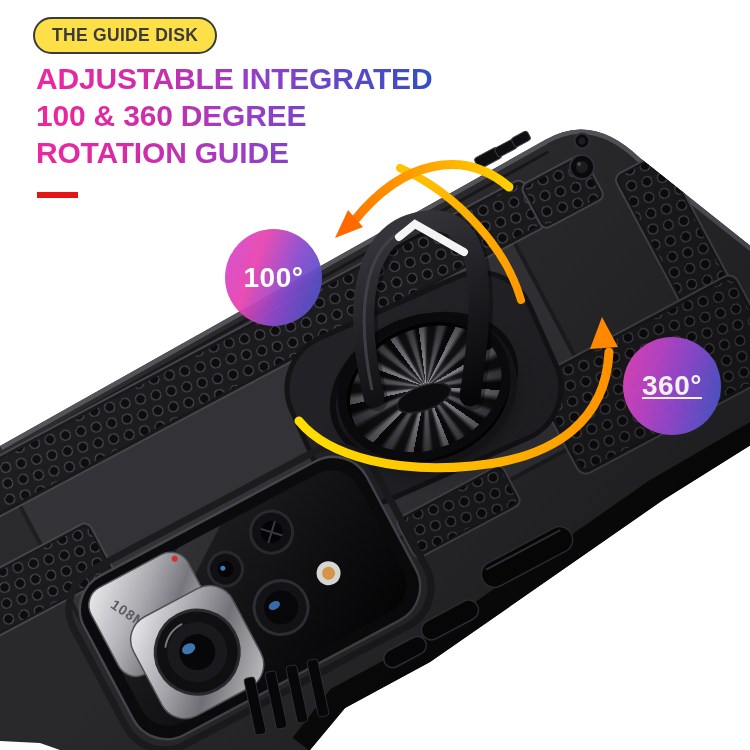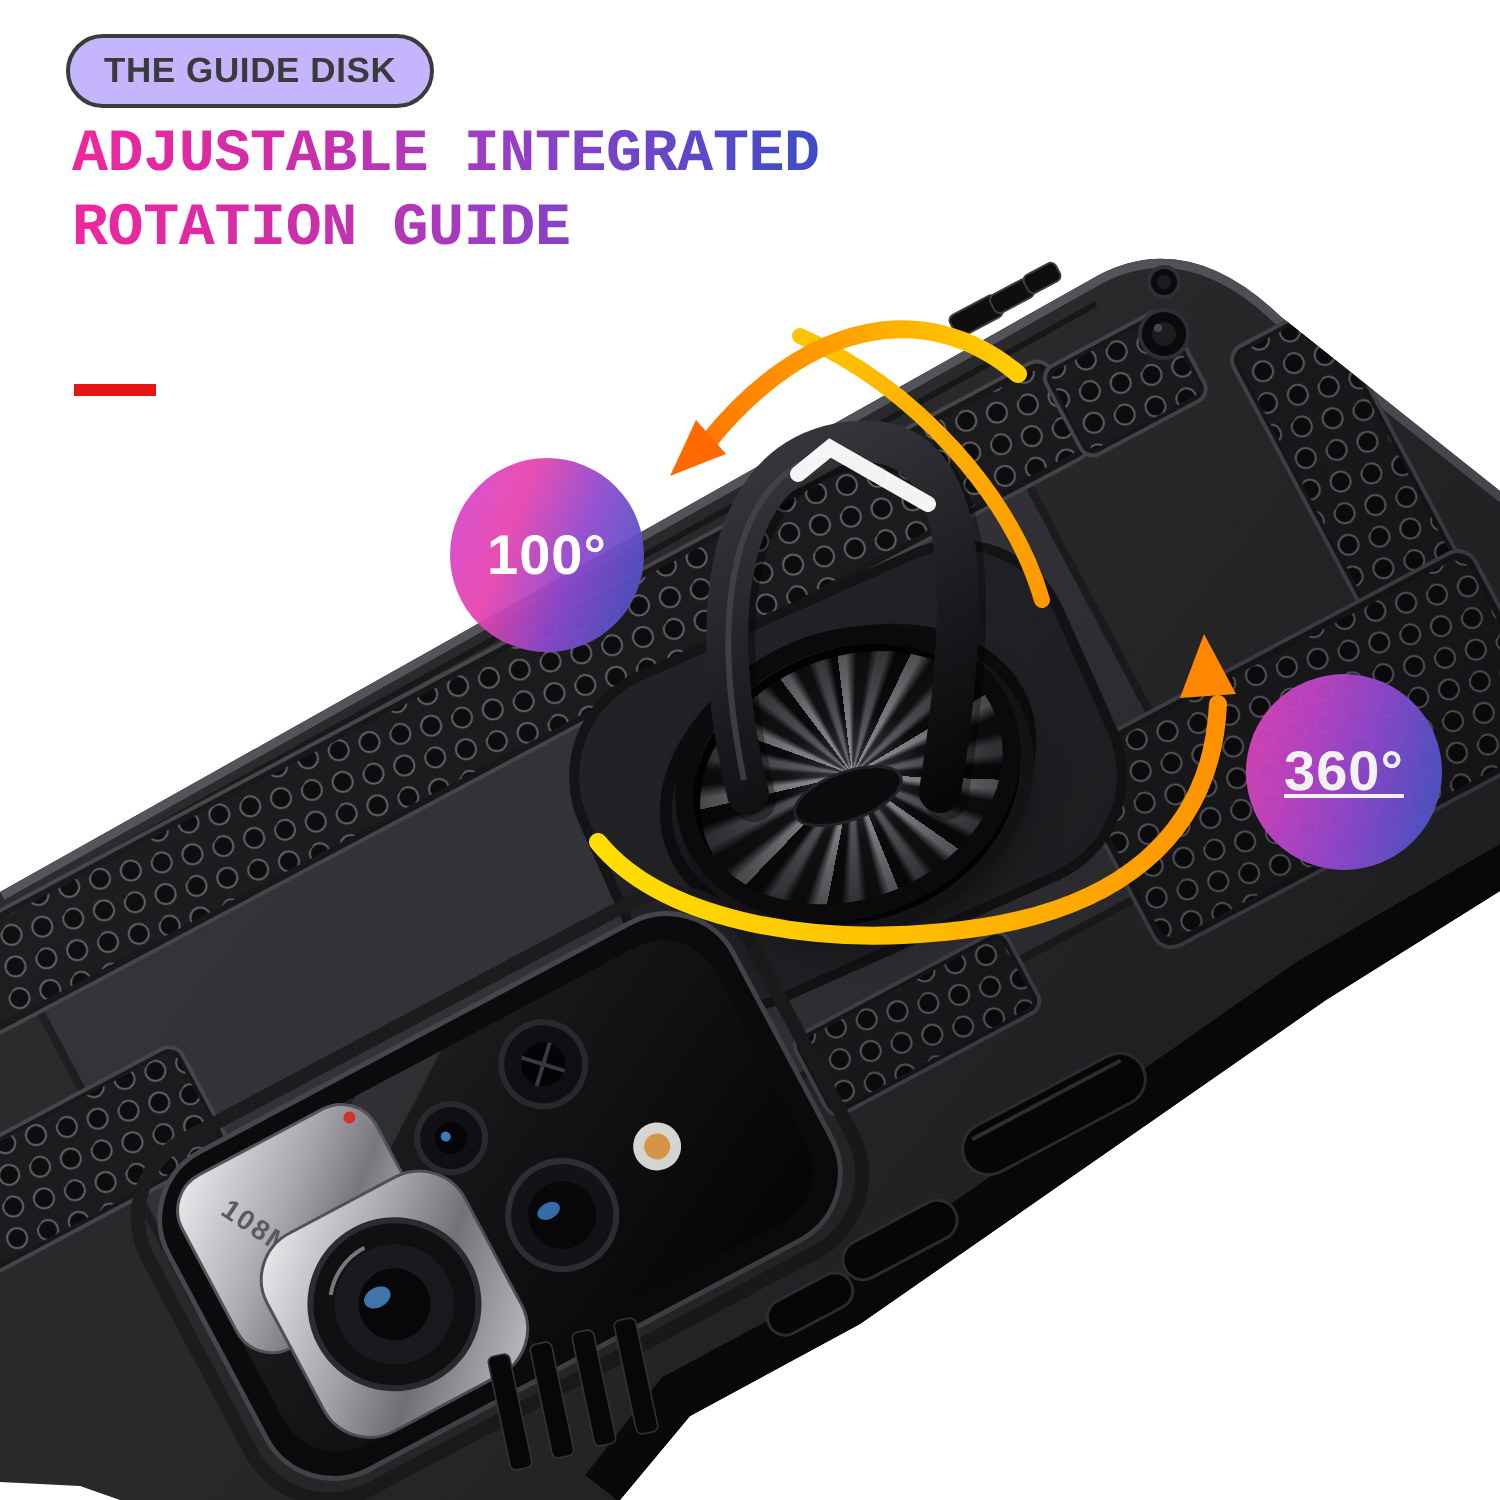--- a/index.html
+++ b/index.html
@@ -20,27 +20,27 @@
   .badge{position:absolute;border-radius:50%;display:flex;align-items:center;justify-content:center;
          color:#fff;font-weight:700;font-size:28px;letter-spacing:.5px;opacity:.94;}
   .b100{left:225px;top:229px;width:97px;height:97px;
         background:linear-gradient(110deg,#cf4ad4 0%,#e843ae 32%,#8c49cf 62%,#3b55c0 100%);}
   .b360{left:623px;top:337px;width:98px;height:98px;
         background:linear-gradient(105deg,#e145b8 0%,#c044c8 30%,#8f49d0 58%,#3e57c6 100%);text-decoration:underline;}
 
   
   .pill{position:absolute;left:33px;top:17px;border:2.5px solid #3b3b3b;border-radius:24px;
         color:#3b3b3b;font-weight:700;font-size:17.5px;letter-spacing:.3px;
-        padding:6px 17px;line-height:1.2;background:#c4b5fd;}
+        padding:6px 17px;line-height:1.2;background:#fde047;}
 
   
   .headline{position:absolute;left:36px;top:60px;width:424px;}
   .headline .hl{font-weight:700;font-size:30px;line-height:37px;letter-spacing:-.2px;
         background-image:linear-gradient(90deg,#f0269e 0%,#d12da8 25%,#9a3ec6 50%,#5a48c8 75%,#2d50c3 95%);
-        -webkit-background-clip:text;background-clip:text;color:transparent;font-family:Liberation Mono, monospace;}
+        -webkit-background-clip:text;background-clip:text;color:transparent;}
   .dash{position:absolute;left:37px;top:192px;width:41px;height:6px;background:#e51515;}
 </style>
 </head>
 <body>
 
 <div class="stage">
 
   <svg width="750" height="750" viewBox="0 0 750 750">
     <defs>
       <clipPath id="caseClip">
@@ -249,17 +249,18 @@
   </div>
   <div class="badge b360">
     <span>360°</span>
   </div>
 
   <div class="pill">
     <span>THE GUIDE DISK</span>
   </div>
   <div class="headline">
     <div class="hl">ADJUSTABLE INTEGRATED</div>
+    <div class="hl">100 &amp; 360 DEGREE</div>
     <div class="hl">ROTATION GUIDE</div>
   </div>
   <div class="dash"></div>
 
 </div>
 
 </body></html>

